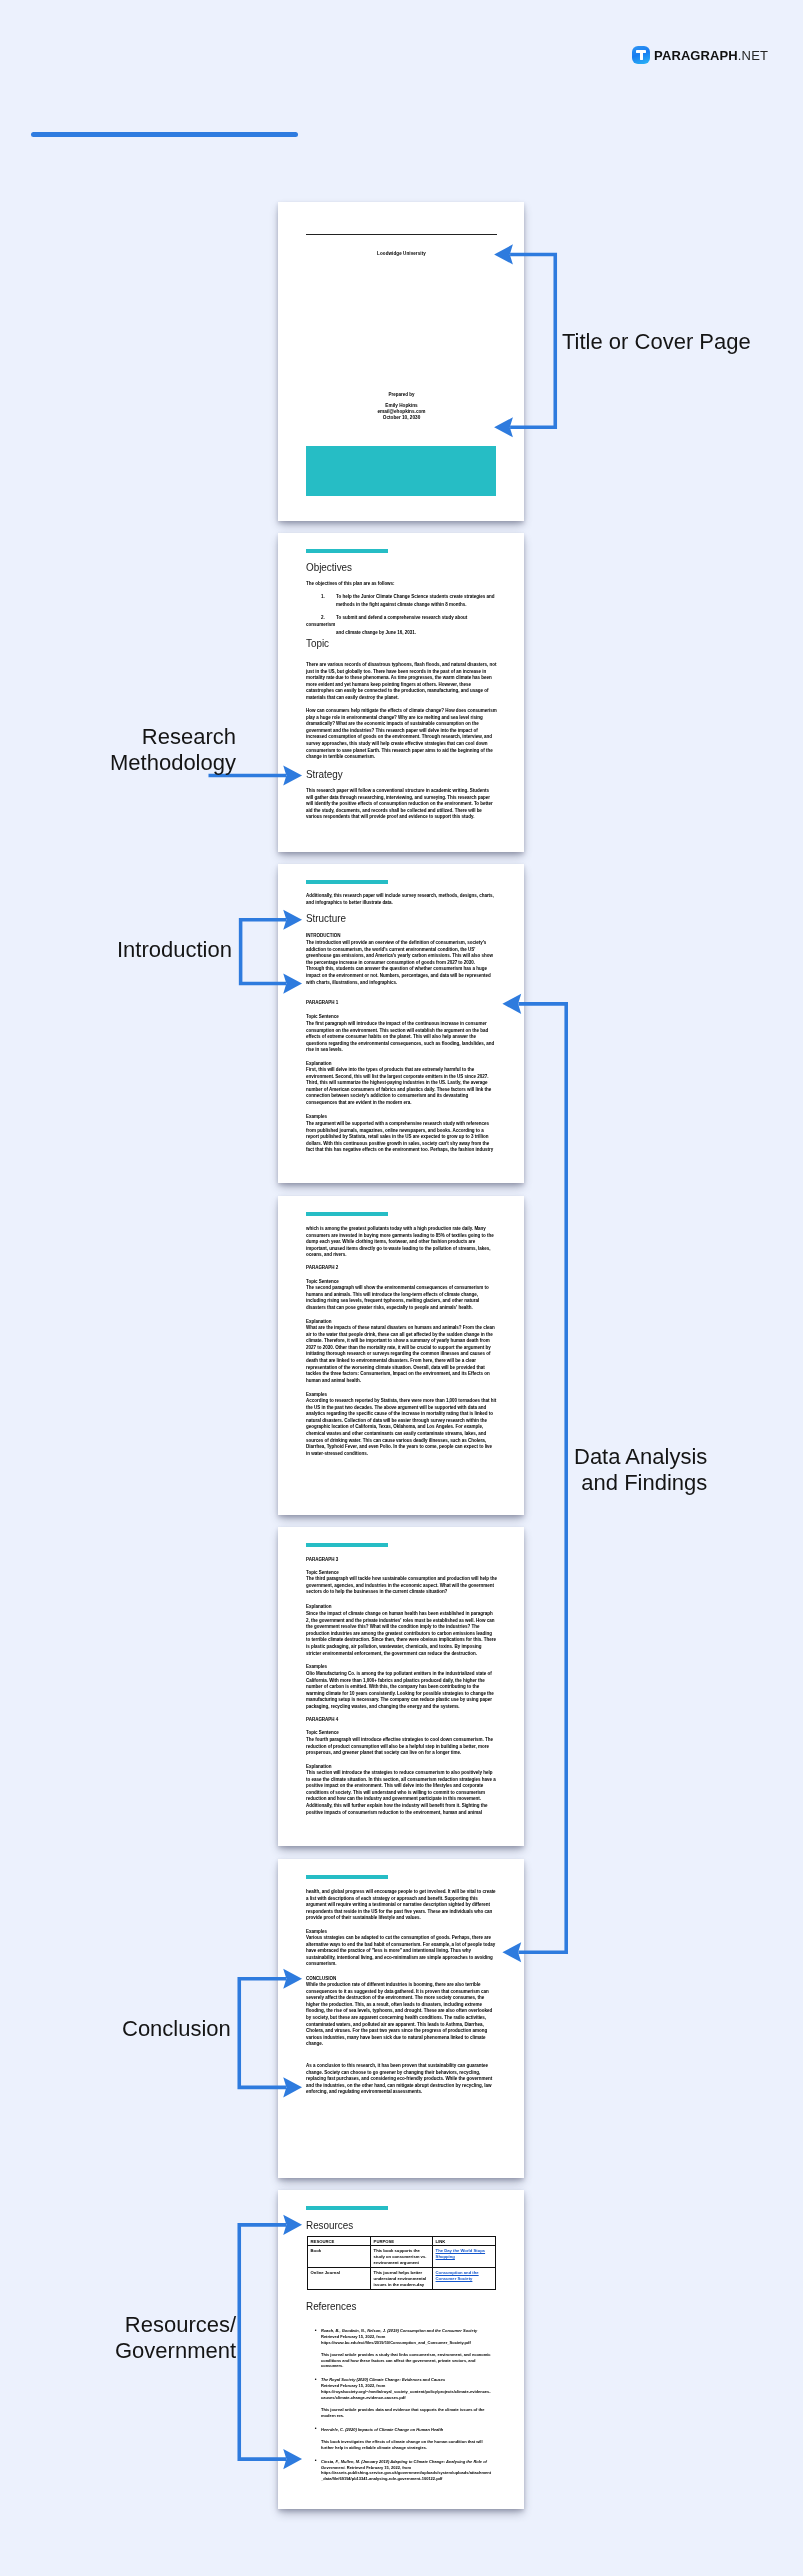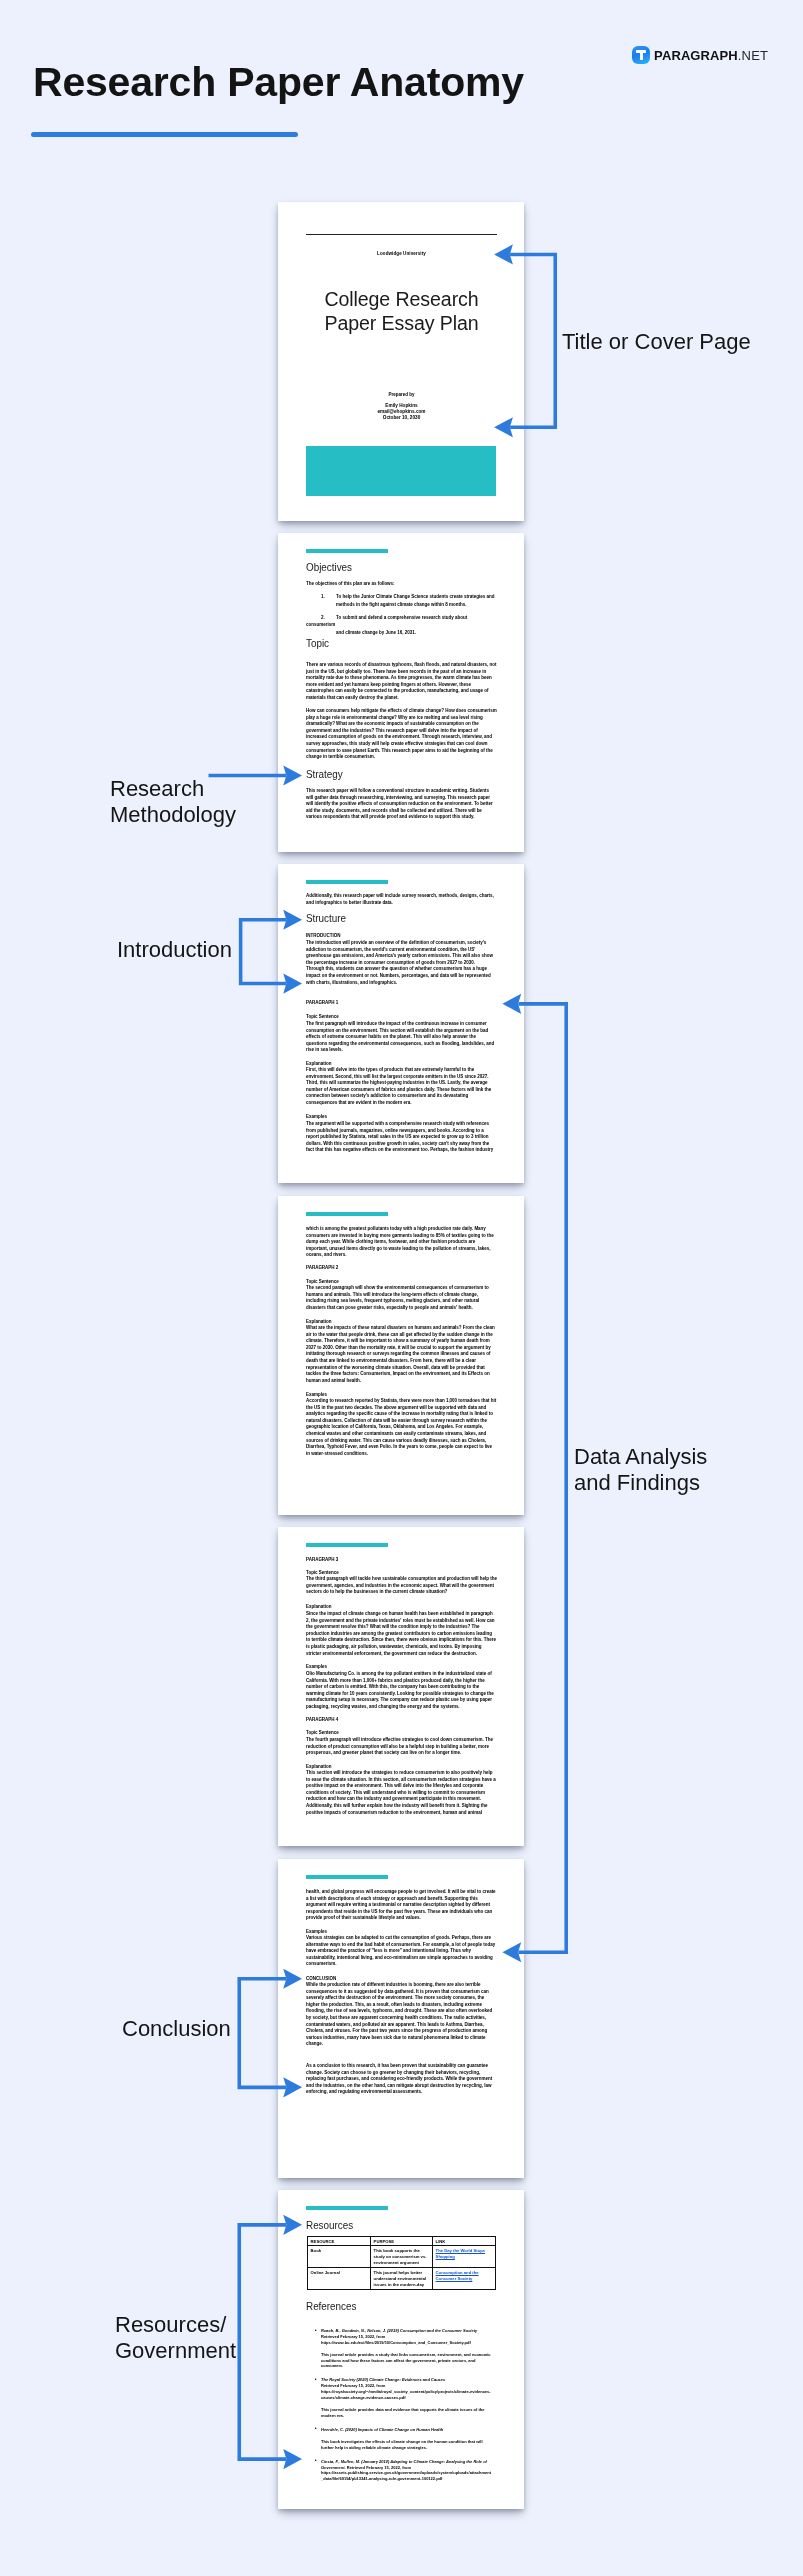--- a/index.html
+++ b/index.html
@@ -24,21 +24,21 @@
   .logo-mark .stem { position:absolute; left:7.6px; top:4.2px; width:3.1px; height:9.7px; background:#fff; border-radius:0.4px;}
   .logo-text { font-size:13px; font-weight:bold; color:#111; letter-spacing:0.1px; margin-left:4.1px; white-space:nowrap;}
   .logo-text .net { font-weight:400; color:#262626; letter-spacing:0.2px;}
 
   
   .page { position:absolute; left:278px; width:246px; background:#fff;
           box-shadow: 0 4.6px 9px -0.9px rgba(60,65,90,0.45), 0 1.8px 3.7px rgba(60,65,90,0.22); }
   .teal-bar { position:absolute; left:28px; width:82px; height:4.1px; background:#26bdc5;}
 
   
-  .label { position:absolute; font-size:22px; color:#151515; line-height:26px; white-space:pre-line;}
+  .label { position:absolute; font-size:22px; color:#151515; line-height:26px; white-space:pre-line;text-align:right;}
 
   svg.arrows { position:absolute; left:0; top:0; width:803px; height:2576px; overflow:visible;}
 
   
   .cv-rule { position:absolute; left:28px; top:31.5px; width:191px; height:1.2px; background:#222;}
   .cv-univ { position:absolute; left:28px; top:49px; width:191px; text-align:center;
              font-size:4.5px; font-weight:bold; color:#000; letter-spacing:0.1px;}
   .cv-title { position:absolute; left:28px; top:86px; width:191px; text-align:center;
               font-size:19.6px; font-weight:400; color:#1b1b1b; line-height:23.6px; letter-spacing:-0.1px;}
   .cv-prep { position:absolute; left:28px; top:190px; width:191px; text-align:center;
@@ -78,33 +78,31 @@
   .reflist .url { word-break:break-all; }
   .reflist li:nth-child(4) .cit { display:inline; }
   .reflist li:nth-child(4) .ret.inline { display:inline; }
   .reflist .note { margin-top:6.5px; font-style:normal;}
 </style>
 </head>
 <body>
 
 <div class="canvas">
 
-  <div class="title">Research Paper Anatomy</div>
   <div class="title-rule"></div>
   <div class="logo">
     <div class="logo-mark">
       <div class="bar"></div>
         <div class="stem"></div>
     </div>
     <div class="logo-text"><span>PARAGRAPH</span><span class="net">.NET</span></div>
   </div>
   <div class="page" style="top:202px;height:319px">
     <div class="cv-rule"></div>
     <div class="cv-univ">Loodwidge University</div>
-    <div class="cv-title"><span>College Research</span><br><span>Paper Essay Plan</span></div>
     <div class="cv-prep">Prepared by</div>
     <div class="cv-auth"><span>Emily Hopkins</span><br><span>email@ehopkins.com</span><br><span>October 10, 2030</span></div>
     <div class="cv-block"></div>
   </div>
   <div class="page" style="top:533px;height:319px">
     <div class="teal-bar" style="top:15.5px"></div>
     <div class="pgtext hd" style="top:29px">Objectives</div>
     <div class="pgtext bodytx" style="top:48px">The objectives of this plan are as follows:</div>
     <div class="ol" style="top:60px">
       <div class="li">
@@ -248,21 +246,21 @@
       <path d="M 331 2168 L 310.4 2157.0 L 313.79999999999995 2168 L 310.4 2179.0 Z" fill="#2e7bde"></path>
       <path d="M 331 2287 L 310.4 2276.0 L 313.79999999999995 2287 L 310.4 2298.0 Z" fill="#2e7bde"></path>
     </g>
     <g>
       <path d="M 313.5 2437.7 L 262.2 2437.7 L 262.2 2694.4 L 313.5 2694.4" fill="none" stroke="#2e7bde" stroke-width="3.9" stroke-linecap="butt" stroke-linejoin="miter"></path>
       <path d="M 331 2437.7 L 310.4 2426.7 L 313.79999999999995 2437.7 L 310.4 2448.7 Z" fill="#2e7bde"></path>
       <path d="M 331 2694.4 L 310.4 2683.4 L 313.79999999999995 2694.4 L 310.4 2705.4 Z" fill="#2e7bde"></path>
     </g>
   </svg>
   <div class="label" style="left:562px;top:329px">Title or Cover Page</div>
-  <div class="label" style="left:110px;top:776px">Research
+  <div class="label" style="left:110px;top:724px">Research
 Methodology</div>
   <div class="label" style="left:117px;top:937px">Introduction</div>
   <div class="label" style="left:574px;top:1444px">Data Analysis
 and Findings</div>
   <div class="label" style="left:122px;top:2016px">Conclusion</div>
   <div class="label" style="left:115px;top:2312px">Resources/
 Government</div>
 </div>
 
 

